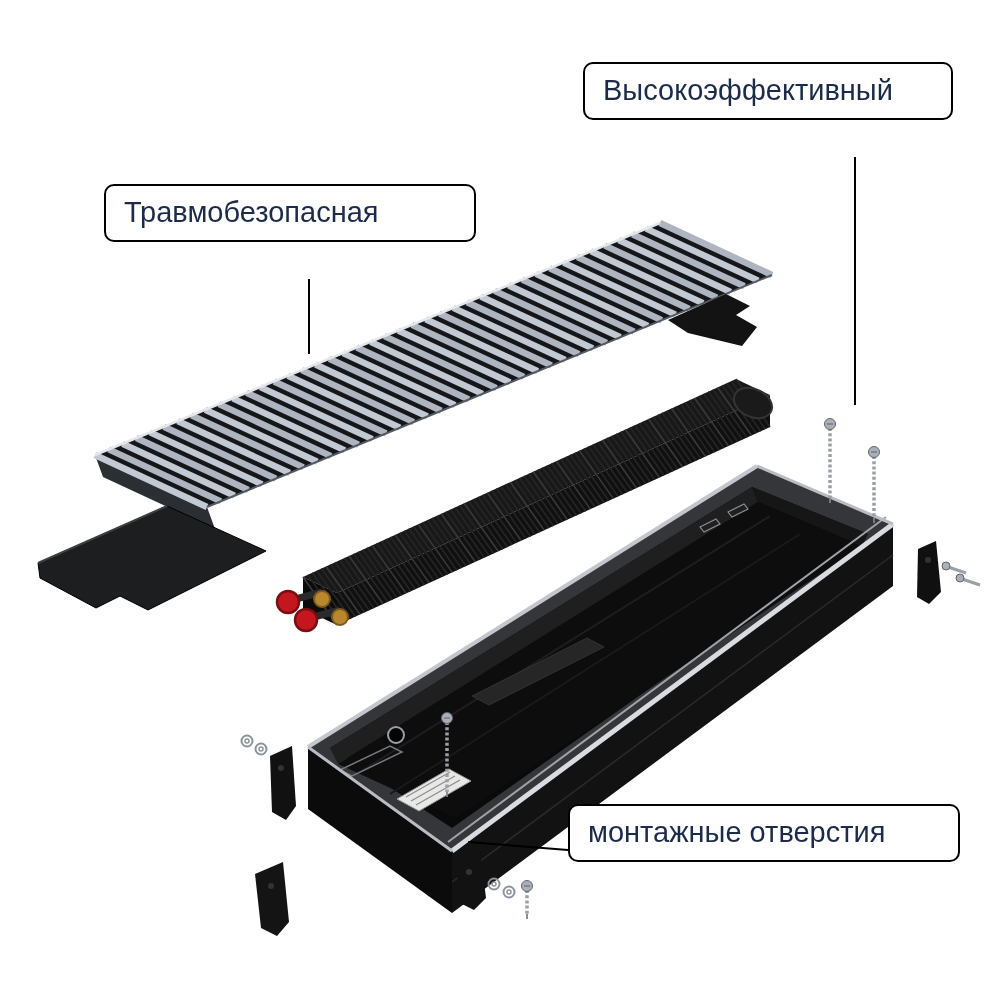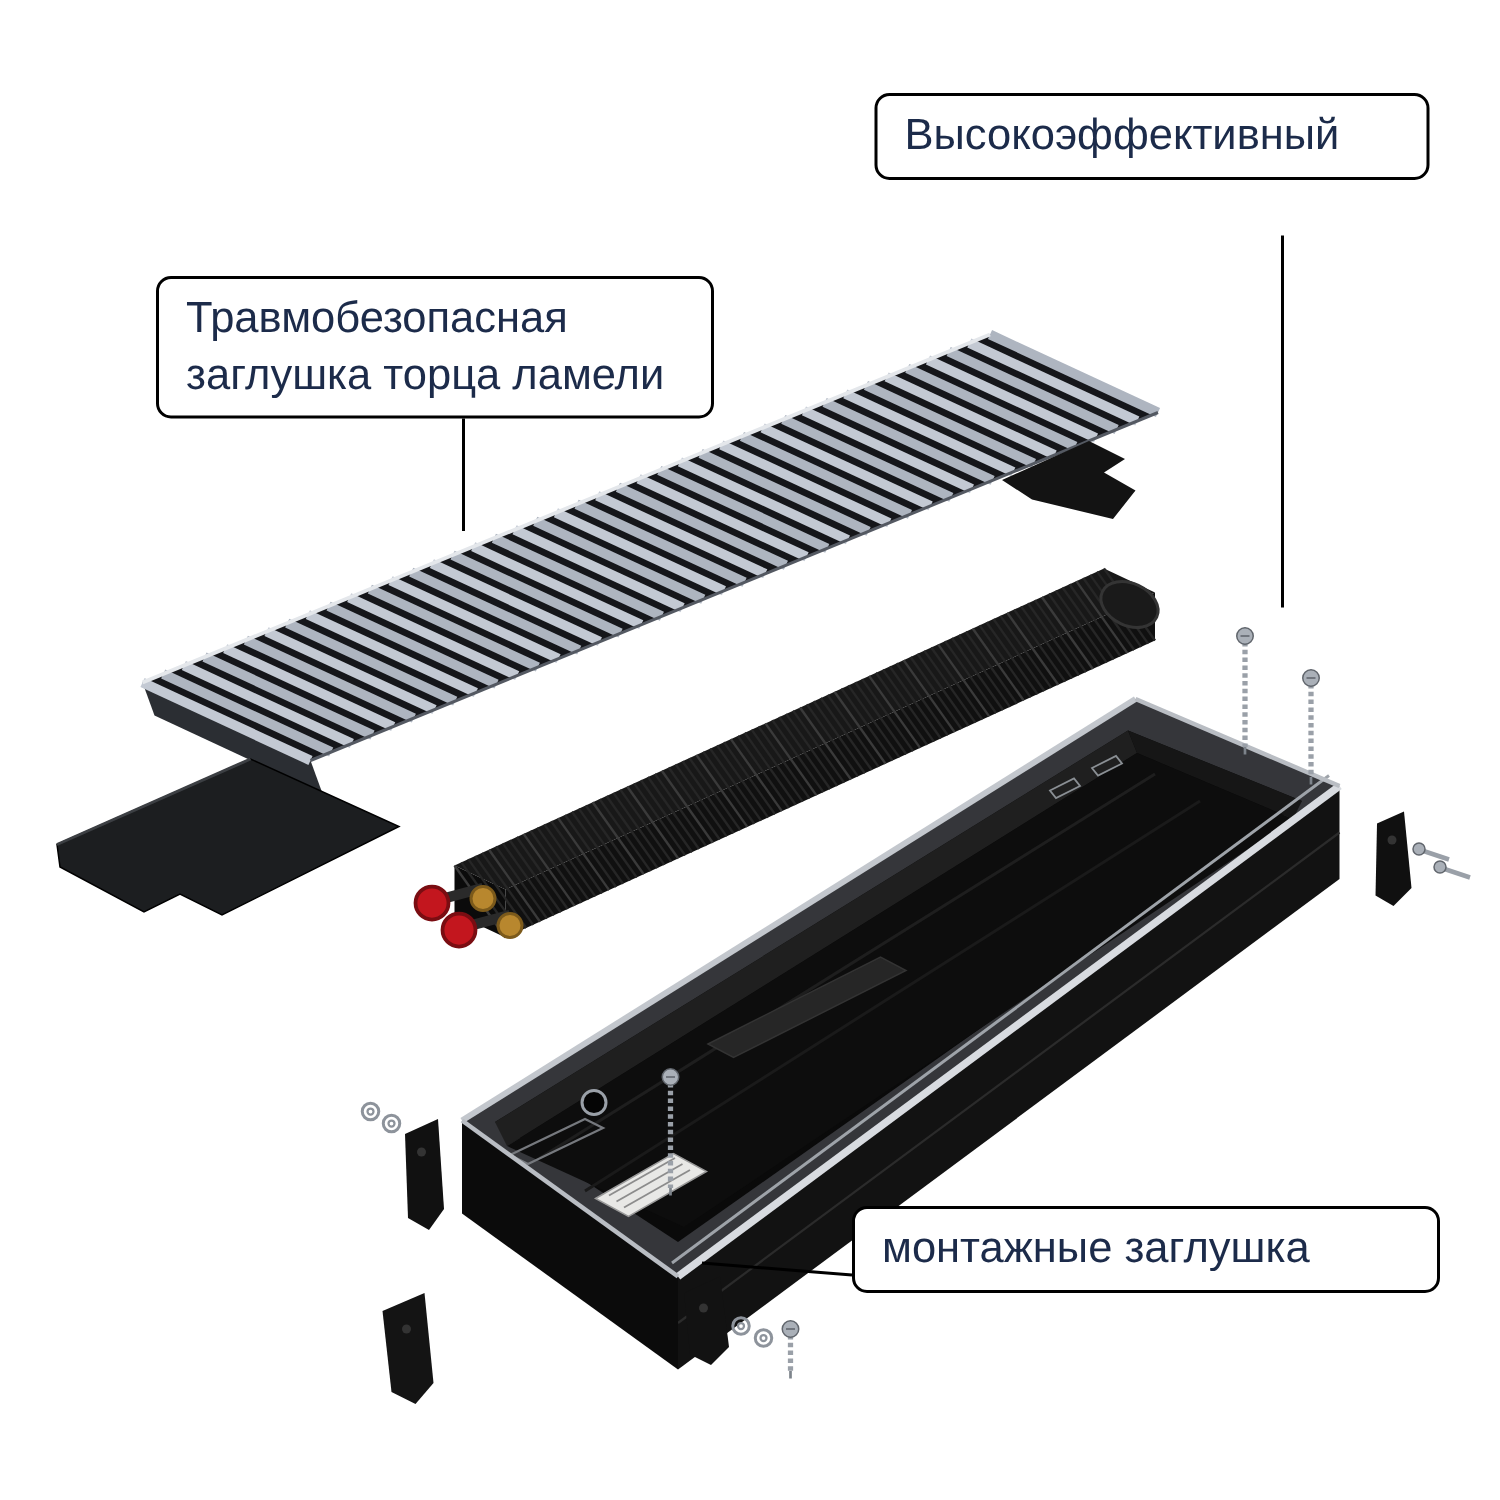--- a/index.html
+++ b/index.html
@@ -297,20 +297,19 @@
       <polyline points="568,850 468,842"></polyline>
     </g>
   </svg>
 
   <div class="callout" id="callout-hx">
     <span>Высокоэффективный</span>
   </div>
 
   <div class="callout" id="callout-endcap">
     <span>Травмобезопасная</span>
-    <span>заглушка торца ламели</span>
   </div>
 
   <div class="callout" id="callout-mount">
-    <span>монтажные заглушка</span>
+    <span>монтажные отверстия</span>
   </div>
 
 </div>
 
 </body></html>

